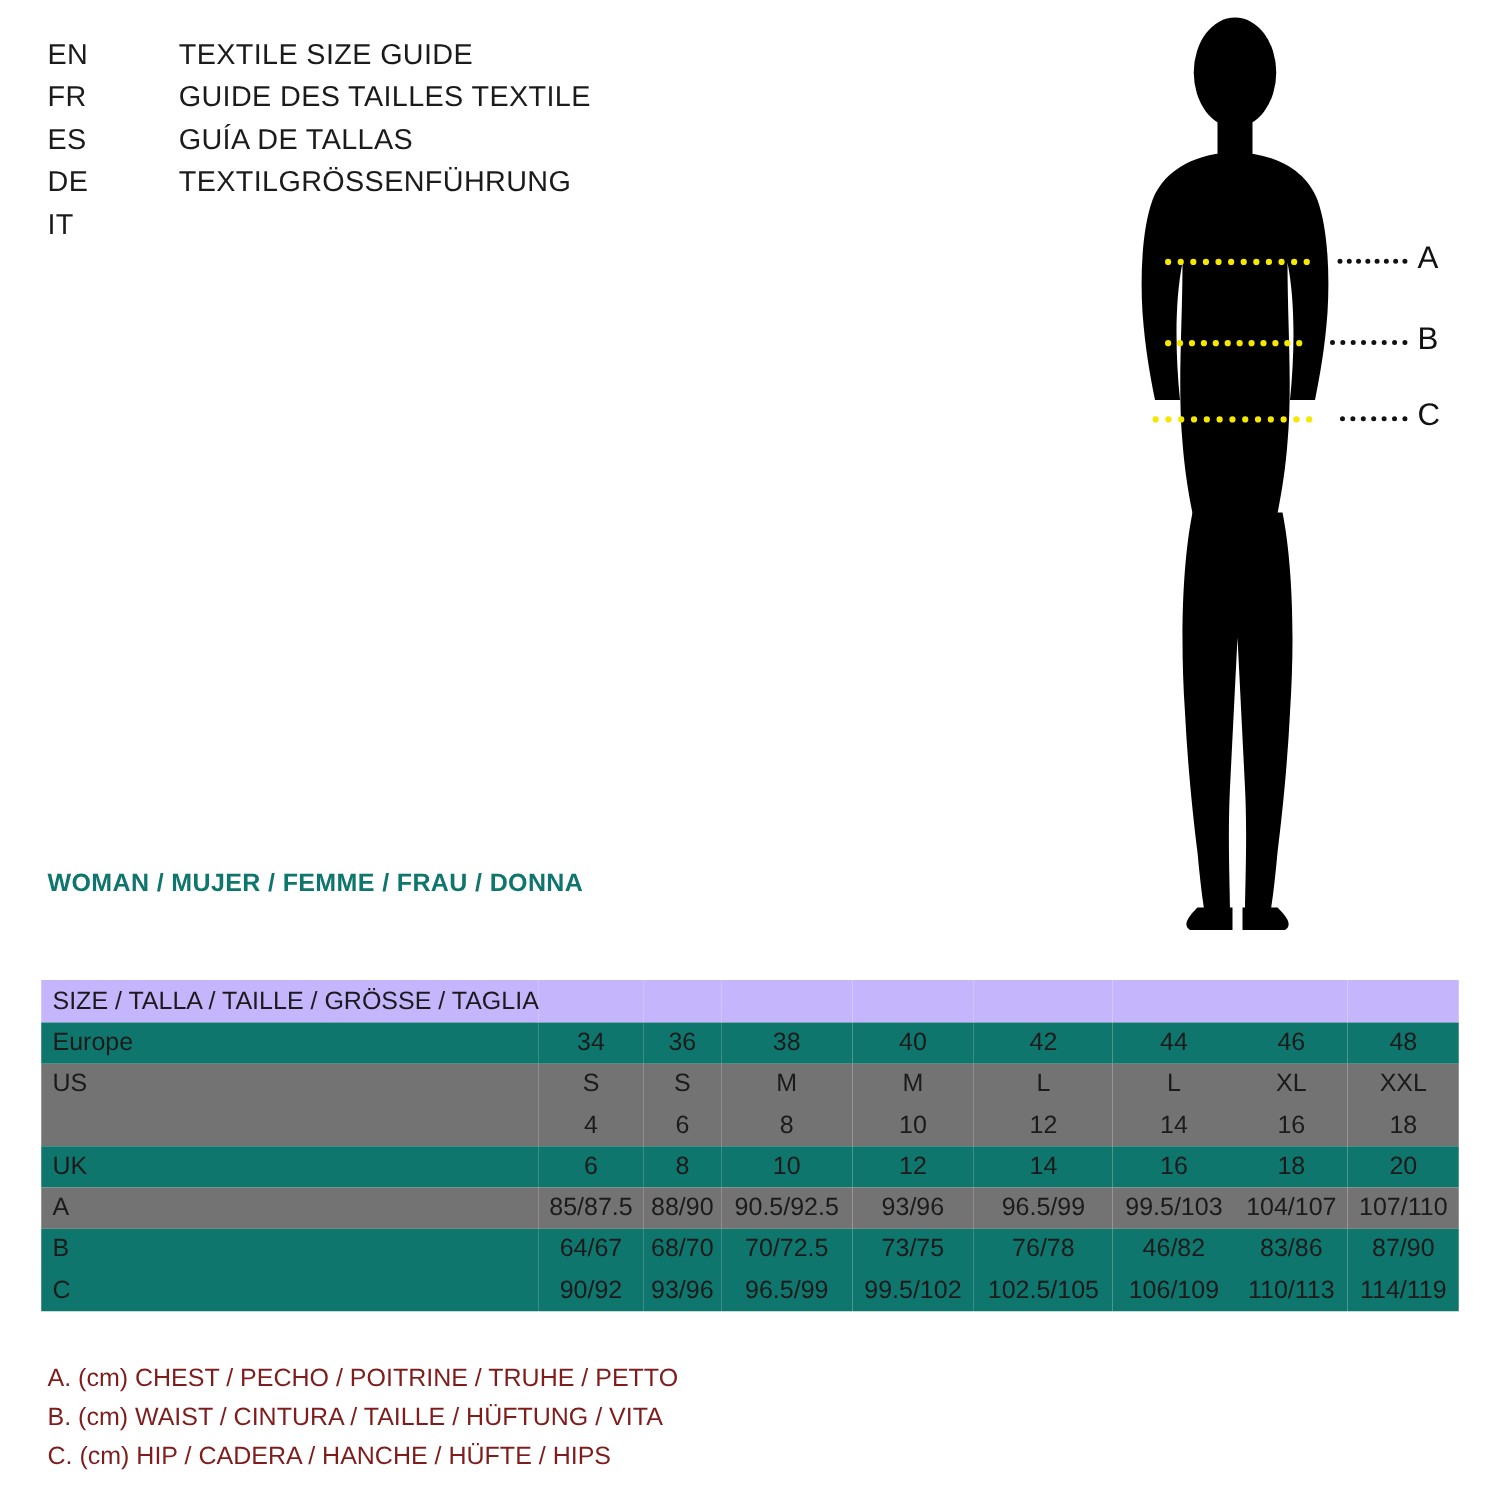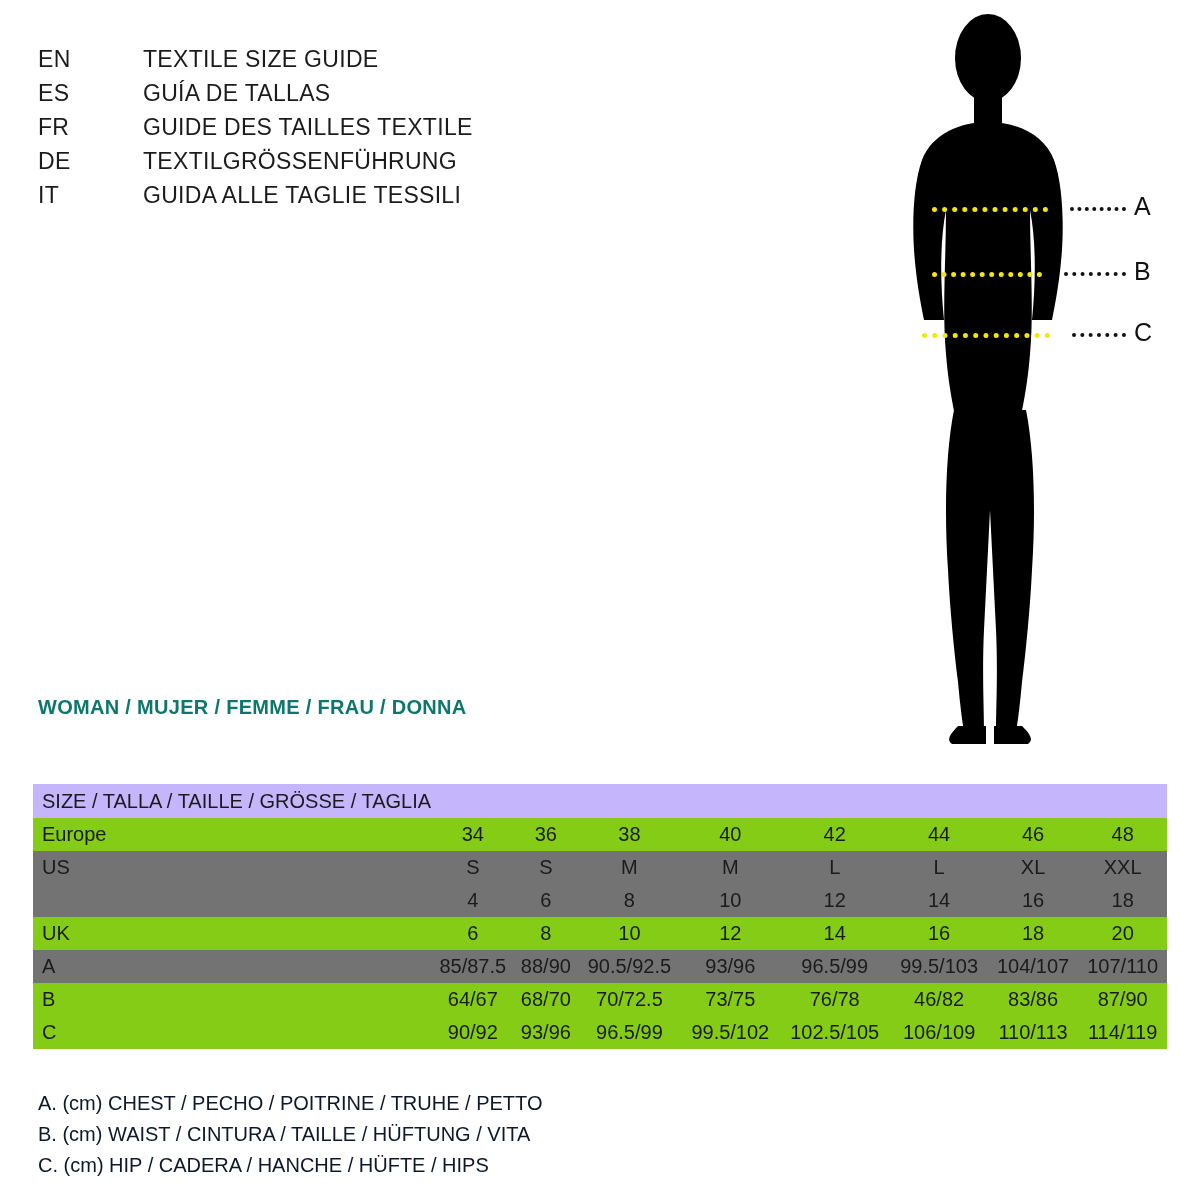--- a/index.html
+++ b/index.html
@@ -12,21 +12,21 @@
     height: 1200px;
     position: relative;
     font-family: "Liberation Sans", sans-serif;
     color: #1b1b1b;
     overflow: hidden;
   }
 
   
   .lang-block {
     position: absolute;
-    top: 46px;
+    top: 30px;
     left: 38px;
     width: 520px;
   }
   .lang-row {
     display: flex;
     align-items: baseline;
     height: 34px;
     font-size: 23px;
     letter-spacing: 0.3px;
   }
@@ -99,60 +99,59 @@
   table.size-table td.rowlabel, table.size-table th.rowlabel {
     text-align: left;
     padding-left: 9px;
     width: 190px;
   }
   tr.header-row td {
     background: #c4b5fd;
     font-weight: 400;
     height: 34px;
   }
-  tr.band-light td { background: #84cc16; }
+  tr.band-light td { background: #0f766e; }
   tr.band-white td { background: #737373; }
 
   
   .footnotes {
     position: absolute;
     top: 1088px;
     left: 38px;
     width: 800px;
   }
   .footnote {
     font-size: 20px;
     line-height: 31px;
-    color: #0f172a;
+    color: #7f1d1d;
     white-space: nowrap;
   }
 </style>
 </head>
 <body>
 
 <div class="lang-block">
   <div class="lang-row">
     <span class="lang-code">EN</span>
     <span class="lang-text">TEXTILE SIZE GUIDE</span>
   </div>
   <div class="lang-row">
+    <span class="lang-code">FR</span>
+    <span class="lang-text">GUIDE DES TAILLES TEXTILE</span>
+  </div>
+  <div class="lang-row">
     <span class="lang-code">ES</span>
     <span class="lang-text">GUÍA DE TALLAS</span>
   </div>
   <div class="lang-row">
-    <span class="lang-code">FR</span>
-    <span class="lang-text">GUIDE DES TAILLES TEXTILE</span>
-  </div>
-  <div class="lang-row">
     <span class="lang-code">DE</span>
     <span class="lang-text">TEXTILGRÖSSENFÜHRUNG</span>
   </div>
   <div class="lang-row">
     <span class="lang-code">IT</span>
-    <span class="lang-text">GUIDA ALLE TAGLIE TESSILI</span>
   </div>
 </div>
 
 <div class="figure-area">
   <svg class="figure-svg" width="330" height="740" viewBox="0 0 330 740">
     <g fill="#000000">
 
       <ellipse cx="128" cy="48" rx="33" ry="44"></ellipse>
 
       <path d="M114 82 h28 v40 h-28 z"></path>

